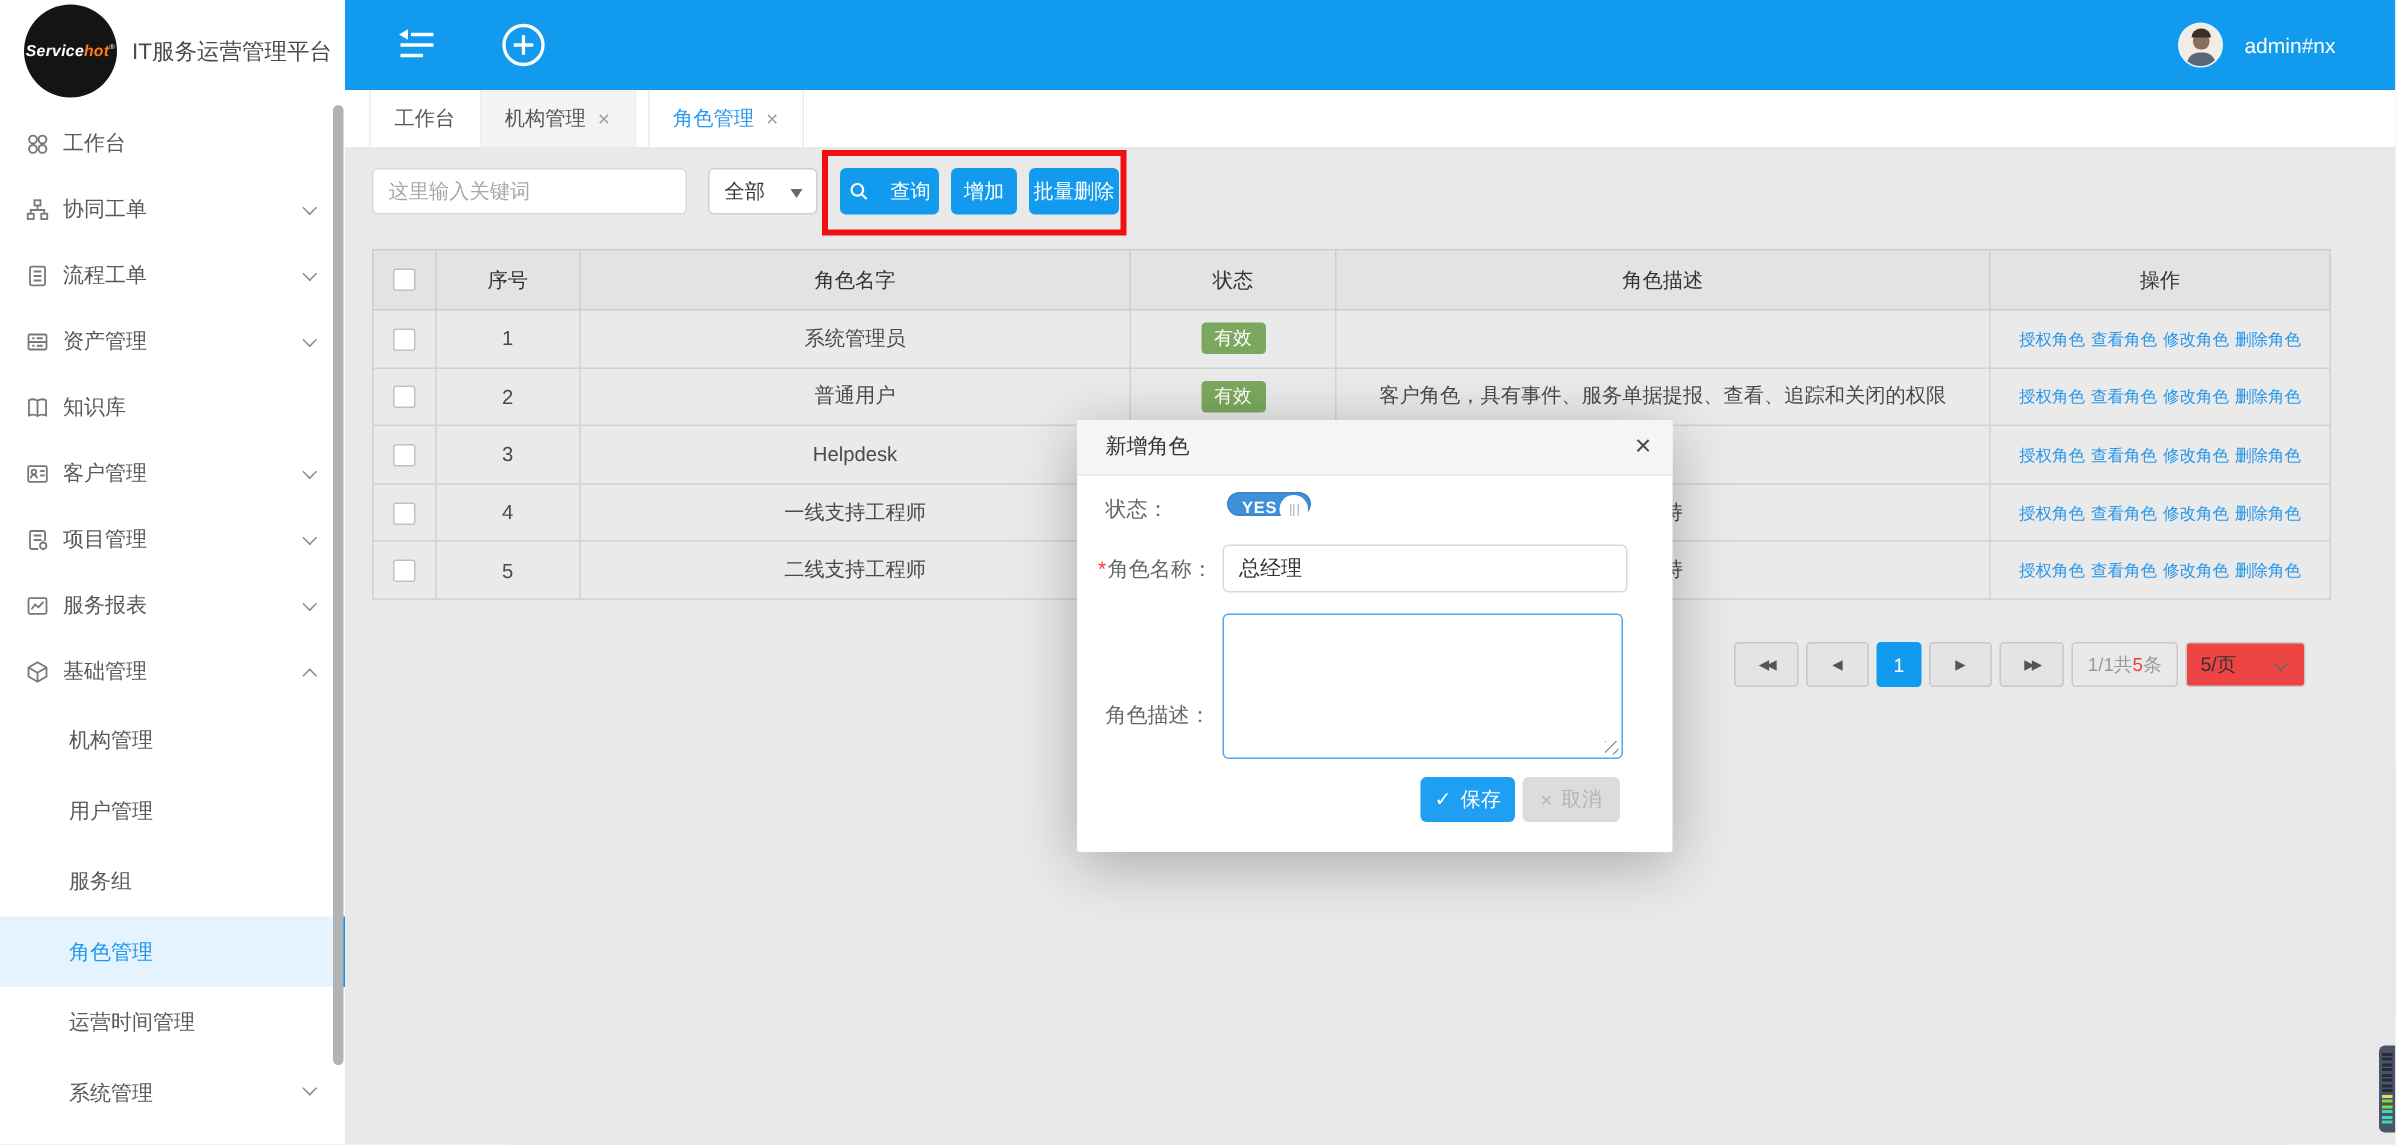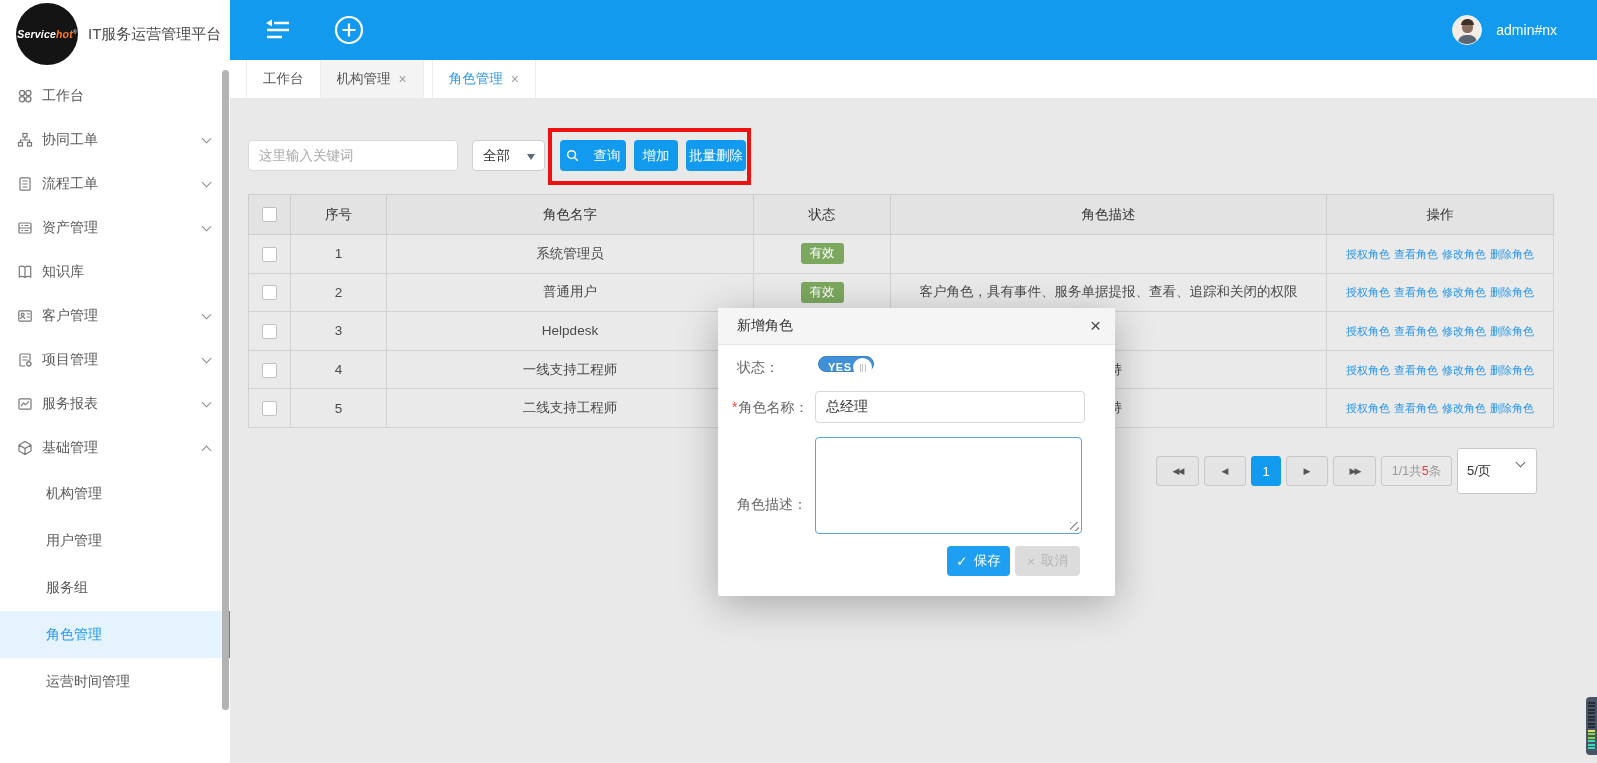--- a/index.html
+++ b/index.html
@@ -41,21 +41,21 @@
 
   
   .tabbar { position:absolute; left:230px; top:60px; right:0; height:38px; background:#fff; display:flex; align-items:stretch; padding-left:16px; z-index:4; }
   .tab { display:flex; align-items:center; padding:0 16px; font-size:13.5px; color:#555; border-right:1px solid #ececec; cursor:pointer; white-space:nowrap; }
   .tab:first-child { border-left:1px solid #ececec; }
   .tab.gray { background:#f4f4f4; }
   .tab.active { background:#fff; color:#2b98f0; margin-left:8px; border-left:1px solid #ececec; }
   .tab .tab-close { margin-left:8px; color:#9aa0a6; font-size:14px; line-height:1; }
 
   
-  .content { position:absolute; left:230px; top:98px; right:0; bottom:0; background:#e9e9e9;margin-top:28px; }
+  .content { position:absolute; left:230px; top:98px; right:0; bottom:0; background:#e9e9e9; }
 
   .search-input { position:absolute; left:18px; top:14px; width:210px; height:31px; background:#fff;
                   border:1px solid #d9d9d9; border-radius:4px; padding:0 10px; font-size:13.5px; color:#333;
                   font-family:inherit; outline:none; }
   .search-input::placeholder { color:#a8a8a8; }
   .filter-select { position:absolute; left:242px; top:14px; width:73px; height:31px; background:#fff;
                    border:1px solid #cfcfcf; border-radius:4px; display:flex; align-items:center;
                    padding-left:10px; font-size:13.5px; color:#333; cursor:pointer; }
   .tri-down { position:absolute; right:9px; top:13px; width:0; height:0; border-left:4.5px solid transparent;
               border-right:4.5px solid transparent; border-top:6px solid #5f6b77; }
@@ -81,21 +81,21 @@
   .pagination { position:absolute; top:330px; left:926px; height:30px; display:flex; align-items:center; gap:5px; z-index:2; }
   .pg-btn { height:30px; background:#e4e4e4; border:1px solid #c8c8c8; border-radius:3px; color:#555;
             display:flex; align-items:center; justify-content:center; cursor:pointer; font-size:9px; }
   .pg-first,.pg-last { width:43px; letter-spacing:-2px; }
   .pg-prev,.pg-next { width:42px; }
   .pg-page { width:30px; height:30px; background:#129bee; border:1px solid #129bee; border-radius:3px;
              color:#fff; font-size:13px; display:flex; align-items:center; justify-content:center; cursor:pointer; }
   .pg-info { width:71px; height:30px; background:#e9e9e9; border:1px solid #c8c8c8; border-radius:3px;
              color:#9a9a9a; font-size:12.5px; display:flex; align-items:center; justify-content:center; white-space:nowrap; }
   .pg-info .cnt { color:#f03b3b; }
-  .pg-size { position:relative; width:80px; height:46px; background:#ffffff; border:1px solid #c8c8c8; border-radius:3px;
+  .pg-size { position:relative; width:80px; height:30px; background:#ef4444; border:1px solid #c8c8c8; border-radius:3px;
              color:#333; font-size:13px; display:flex; align-items:center; padding-left:9px; cursor:pointer; }
   .pg-size .chev { position:absolute; right:12px; top:10px; border-color:#666; }
 
   
   .modal { position:absolute; left:488px; top:182px; width:397px; height:288px; background:#fff;
            box-shadow:0 8px 40px rgba(0,0,0,.28); z-index:50; border-radius:2px; }
   .modal-header { position:relative; height:37px; background:#f5f5f5; border-bottom:1px solid #e6e6e6;
                   display:flex; align-items:center; padding-left:19px; font-size:14px; color:#333; }
   .modal-close { position:absolute; right:14px; top:8px; font-size:19px; color:#4a4a4a; cursor:pointer; line-height:1; }
   .m-label { position:absolute; font-size:14px; color:#666; }
@@ -234,20 +234,24 @@
         <span class="chev up"></span>
       </div>
     </div>
 
     <div class="submenu">
       <div class="submenu-item">机构管理</div>
       <div class="submenu-item">用户管理</div>
       <div class="submenu-item">服务组</div>
       <div class="submenu-item active">角色管理</div>
       <div class="submenu-item">运营时间管理</div>
+      <div class="submenu-item">
+        <span>系统管理</span>
+        <span class="chev down"></span>
+      </div>
     </div>
 
     <div class="side-scrollbar"></div>
   </div>
 
   <div class="topbar">
     <div class="collapse-btn">
       <svg viewBox="0 0 32 32" width="32" height="32" fill="none" stroke="currentColor" stroke-width="2.4">
         <path d="M12 9h15M5 16h22M5 23h15"></path>
         <path d="M10 5.5 4 9l6 3.5z" fill="currentColor" stroke="none"></path>

